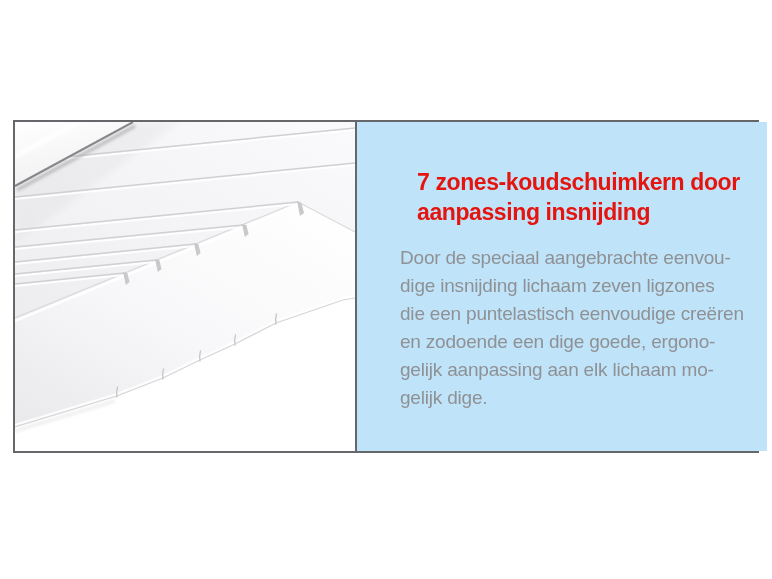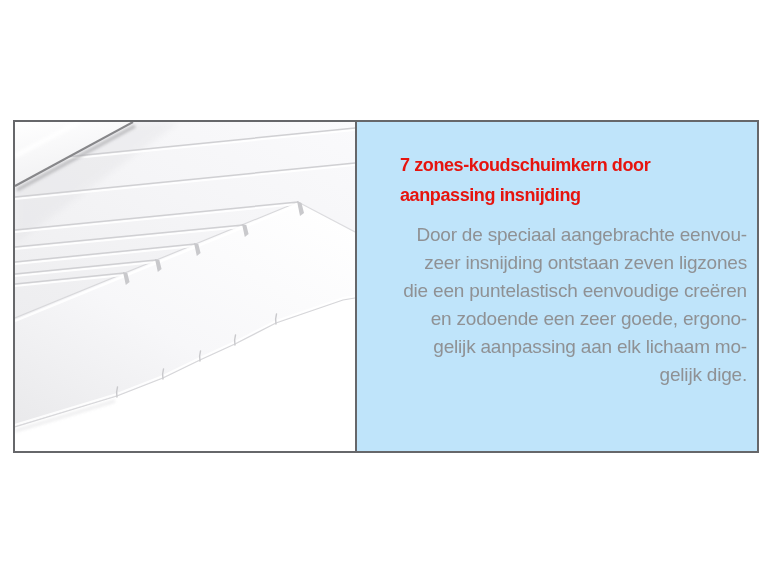--- a/index.html
+++ b/index.html
@@ -16,30 +16,30 @@
     flex:0 0 340px;width:340px;height:100%;position:relative;background:#ffffff;overflow:hidden;
   }
   .photo-pane svg{display:block;width:340px;height:329px;}
   .text-pane{
     flex:1 1 auto;height:100%;box-sizing:border-box;
     background:var(--panel-bg,#bfe4fa);
     border-left:2px solid var(--border-color,#66676a);
     padding:28px 10px 0 43px;
   }
   .heading{
-    margin:0;color:var(--heading-color,#e6140e);
-    font-size:18px;line-height:30px;font-weight:bold;
+    margin:17px;color:var(--heading-color,#e6140e);
+    font-size:23px;line-height:30px;font-weight:bold;
     letter-spacing:-0.4px;white-space:nowrap;
   }
   .heading .hline{display:block;}
   .body-text{
     margin-top:11px;color:var(--body-color,#8f9194);
     font-size:19px;line-height:28px;letter-spacing:-0.2px;white-space:nowrap;
   }
-  .body-text .bline{display:block;text-align:right;}
+  .body-text .bline{display:block;}
 </style>
 </head>
 <body>
 
 <div class="page">
   <div class="content-box">
 
     <div class="photo-pane">
       <svg viewBox="0 0 340 329" xmlns="http://www.w3.org/2000/svg" role="img">
         <defs>
@@ -130,22 +130,22 @@
       </svg>
     </div>
 
     <div class="text-pane">
       <h1 class="heading">
         <span class="hline">7 zones-koudschuimkern door</span>
         <span class="hline">aanpassing insnijding</span>
       </h1>
       <div class="body-text">
         <span class="bline">Door de speciaal aangebrachte eenvou-</span>
-        <span class="bline">zeer insnijding ontstaan zeven ligzones</span>
+        <span class="bline">dige insnijding lichaam zeven ligzones</span>
         <span class="bline">die een puntelastisch eenvoudige creëren</span>
-        <span class="bline">en zodoende een zeer goede, ergono-</span>
+        <span class="bline">en zodoende een dige goede, ergono-</span>
         <span class="bline">gelijk aanpassing aan elk lichaam mo-</span>
         <span class="bline">gelijk dige.</span>
       </div>
     </div>
 
   </div>
 </div>
 
 </body></html>

